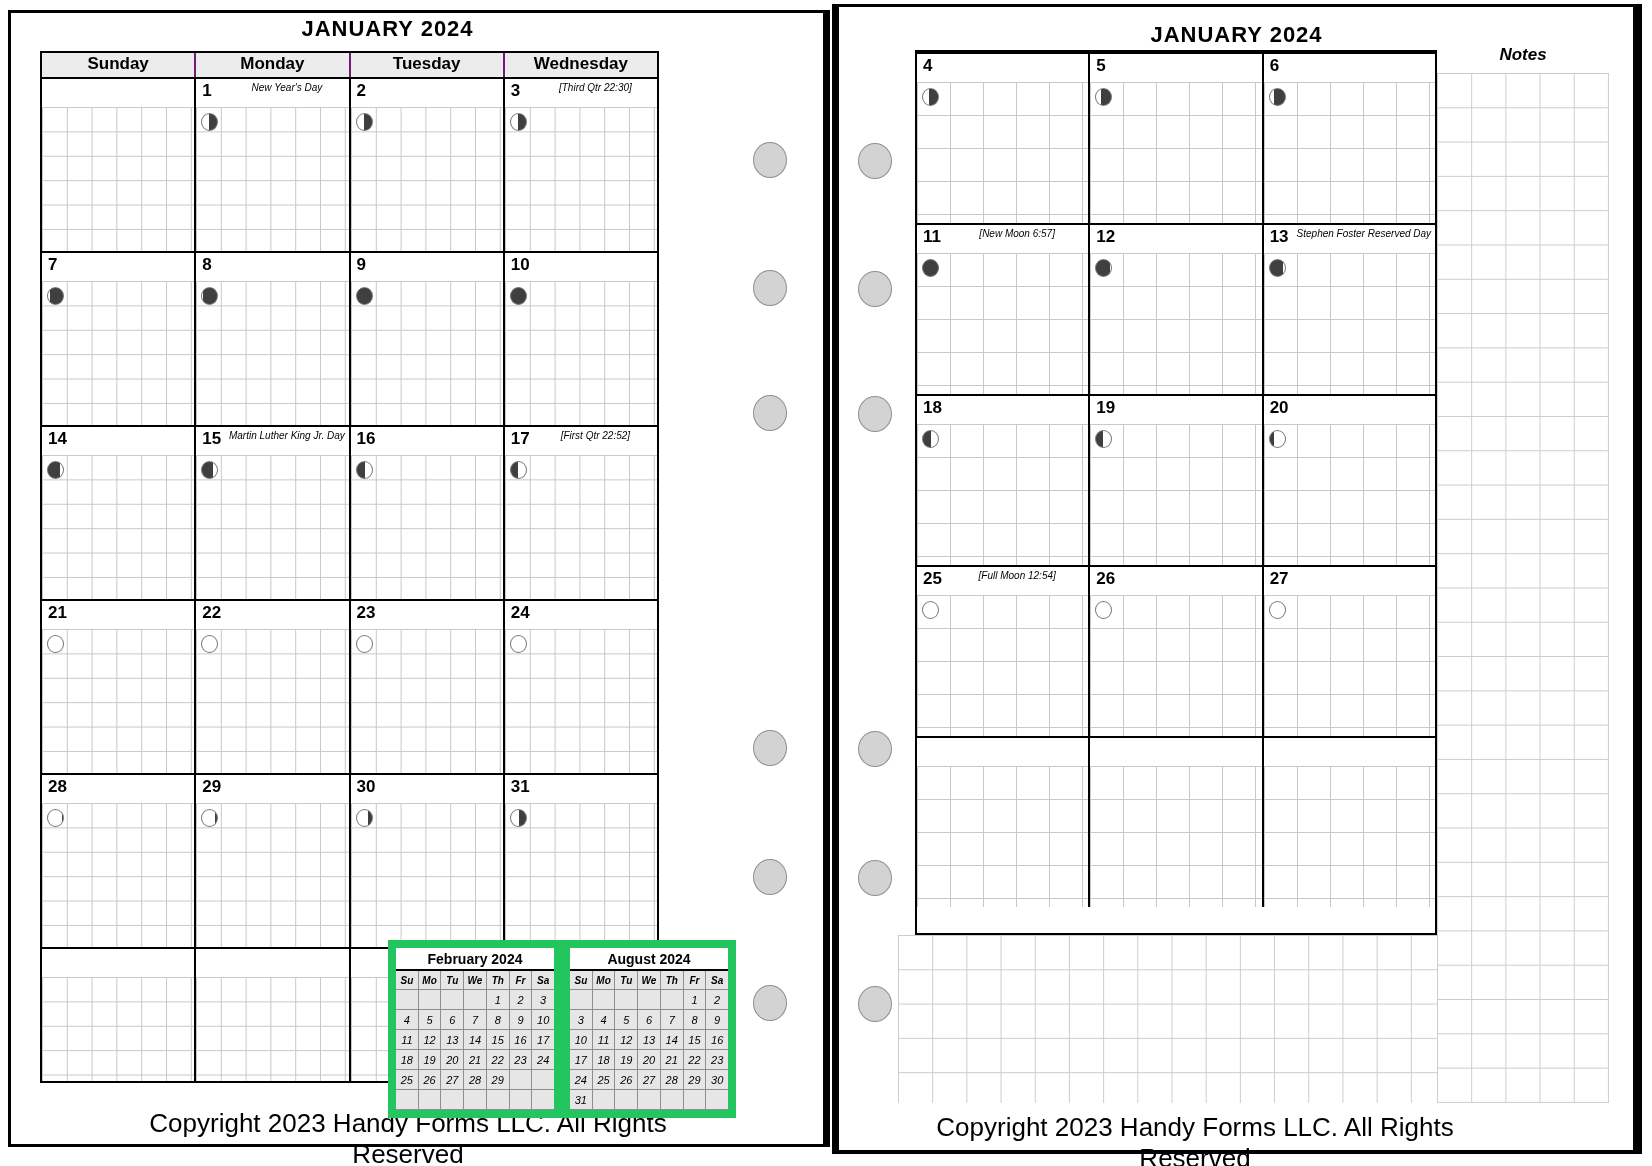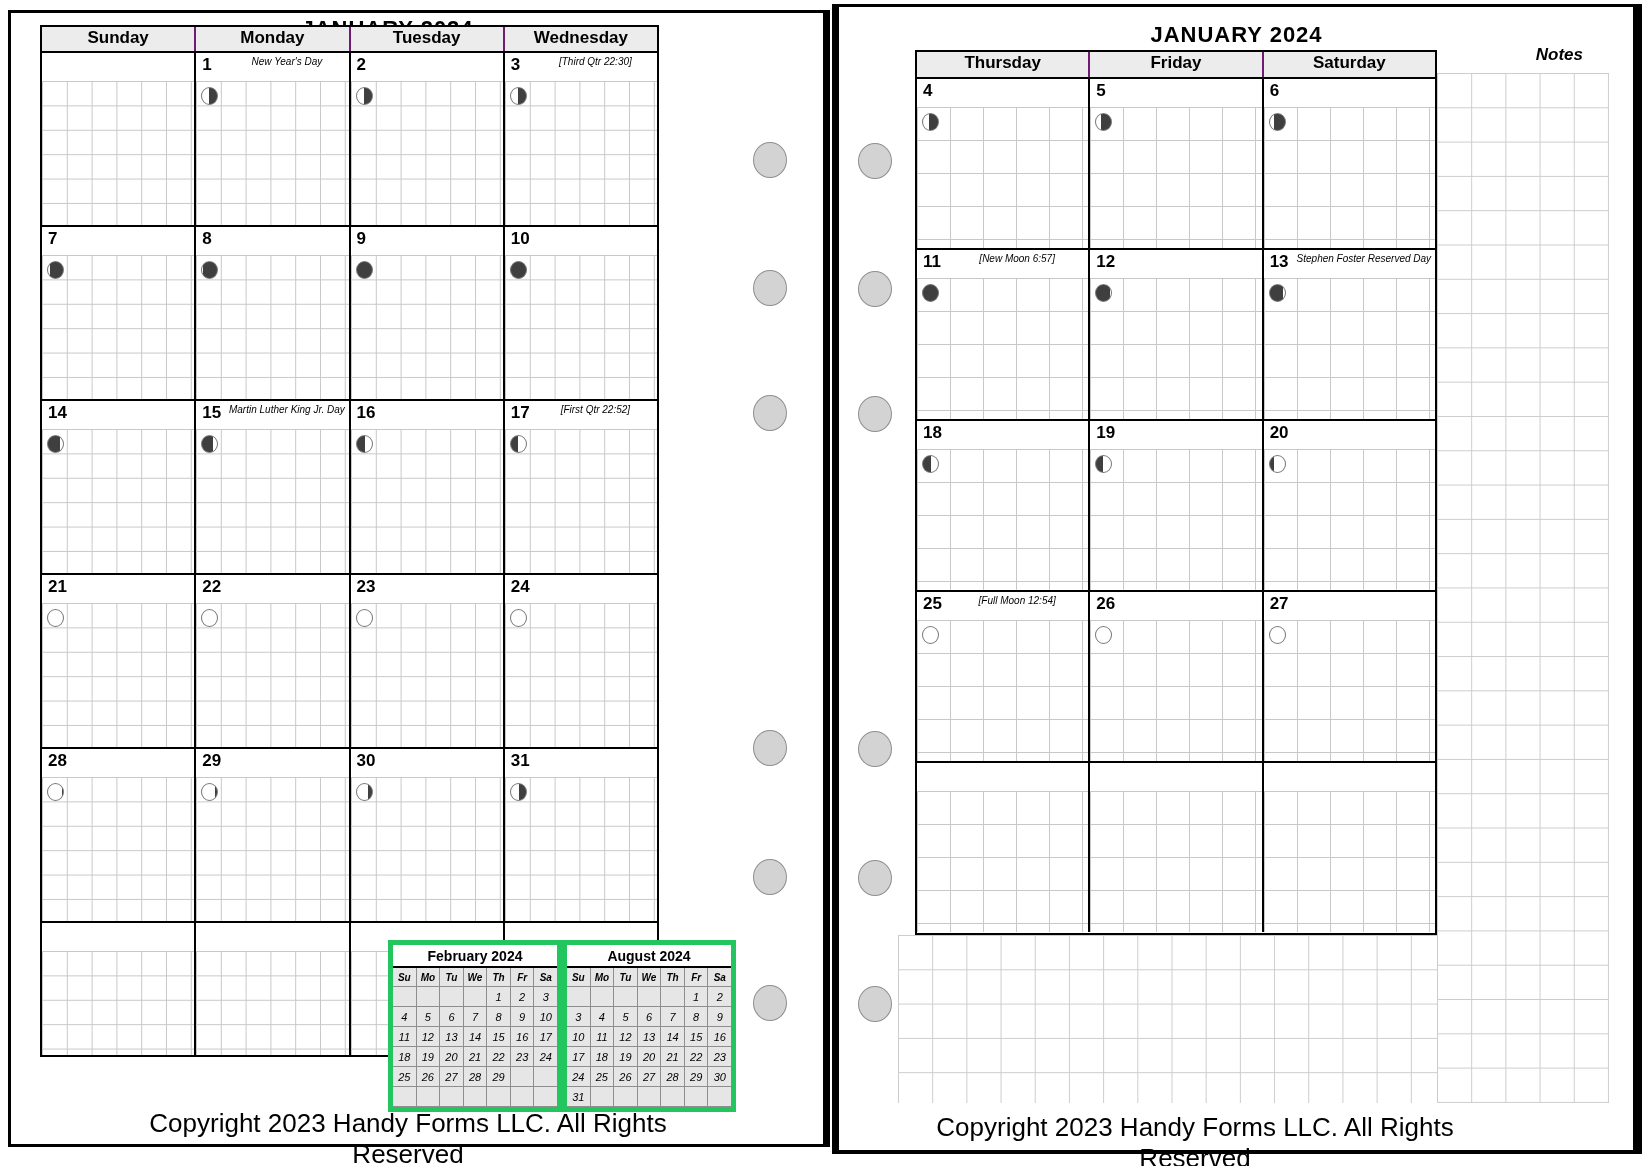--- a/index.html
+++ b/index.html
@@ -8,21 +8,21 @@
 
   .page-card { position:absolute; background:#fff; border:3px solid #000; }
   #left-card  { left:8px;  top:10px; width:822px; height:1137px; border-right-width:7px; }
   #right-card { left:832px; top:4px;  width:810px; height:1150px; border-left-width:7px; border-right-width:9px; border-bottom-width:4px; }
 
   .page-title { position:absolute; font-size:22px; font-weight:700; letter-spacing:1px; text-align:center; }
   #left-title  { left:29px; top:3px;  width:695px; }
   #right-title { left:0;    top:15px; width:795px; }
 
   .cal-table { position:absolute; border:2px solid #000; background:#fff; }
-  #left-table  { left:29px; top:12px; width:619px; height:1032px; }
+  #left-table  { left:29px; top:38px; width:619px; height:1032px; }
   #right-table { left:76px; top:43px; width:522px; height:885px; }
 
   .head-row { display:flex; }
   #left-table  .head-row { height:24px; }
   #right-table .head-row { height:25px; }
   .head-cell { flex:1; background:#ececec; font-size:17px; font-weight:700; text-align:center; line-height:22px; border-left:2px solid #701a75; }
   .head-cell:first-child { border-left:none; }
 
   .week-row { display:flex; border-top:2px solid #000; position:relative; }
   #left-weeks  .week-row { height:174px; }
@@ -38,29 +38,29 @@
       background-image: linear-gradient(#c8c8c8 1px, transparent 1px), linear-gradient(90deg,#c8c8c8 1px, transparent 1px); }
   #left-weeks  .day-grid { background-size:24.8px 24.4px; }
   #right-weeks .day-grid { background-size:33px 33px; }
   .moon { position:absolute; left:5px; top:6px; width:17px; height:18px; border-radius:50%; border:1px solid #777; background:#fff; }
 
   .free-grid { position:absolute;
       background-image: linear-gradient(#cccccc 1px, transparent 1px), linear-gradient(90deg,#cccccc 1px, transparent 1px); }
   #notes-grid { left:598px; top:66px; width:172px; height:1030px; background-size:34.2px 34.3px; }
   #strip-grid { left:59px; top:928px; width:539px; height:168px; background-size:34.2px 34.3px; }
 
-  .notes-label { position:absolute; left:624px; top:38px; width:120px; text-align:right; font-size:17px; font-weight:700; font-style:italic; }
+  .notes-label { position:absolute; left:624px; top:38px; width:120px; text-align:center; font-size:17px; font-weight:700; font-style:italic; }
 
   .copyright { position:absolute; font-size:26px; text-align:center; }
   #left-copyright  { left:97px; top:1095px; width:600px; }
   #right-copyright { left:56px; top:1105px; width:600px; }
 
   .hole { position:absolute; width:34px; height:36px; border-radius:50%; background:#d3d3d3; border:1px solid #8f8f8f; }
 
-  .minical { position:absolute; width:174px; border:5px solid #22c55e; background:#fde047; z-index:5; }
+  .minical { position:absolute; width:174px; border:8px solid #22c55e; background:#fde047; z-index:5; }
   #mc-0 { left:377px; top:927px; }
   #mc-1 { left:551px; top:927px; }
   .mc-title { height:23px; border-bottom:2px solid #000; text-align:center; font-size:14px; font-weight:700; line-height:22px; background:#fff; }
   .mc-row { display:flex;font-style:italic; }
   .mc-cell { flex:1; height:20px; background:#e6e6e6; border-right:1px solid #8e8e8e; border-bottom:1px solid #8e8e8e;
       font-size:11px; display:flex; align-items:center; justify-content:center; }
   .mc-cell:last-child { border-right:none; }
   .mc-head .mc-cell { font-size:10px; font-weight:700; height:19px; }
 </style>
 </head>
@@ -440,25 +440,20 @@
         <div class="hole" style="left: 742px; top: 972px;"></div>
       </div>
   </div>
 
   <div class="page-card" id="right-card">
     <div class="page-title" id="right-title">JANUARY 2024</div>
     <div class="notes-label">Notes</div>
     <div class="free-grid" id="notes-grid"></div>
     <div class="free-grid" id="strip-grid"></div>
     <div class="cal-table" id="right-table">
-      <div class="head-row" id="right-head">
-          <div class="head-cell">Thursday</div>
-          <div class="head-cell">Friday</div>
-          <div class="head-cell">Saturday</div>
-        </div>
       <div id="right-weeks">
           <div class="week-row">
             <div class="day-cell">
               <div class="day-band">
                 <div class="day-number">4</div>
                 <div class="day-note"></div>
               </div>
               <div class="day-grid">
                 <div class="moon" style="background: linear-gradient(90deg, rgb(255, 255, 255) 38%, rgb(63, 63, 63) 38%);"></div>
               </div>

